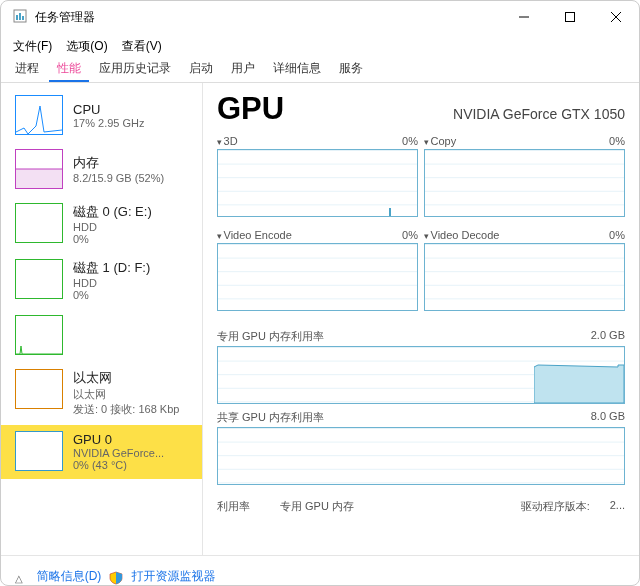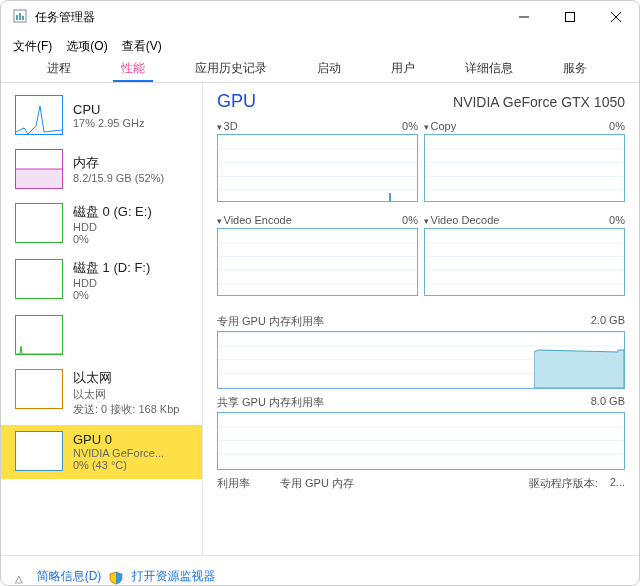--- a/index.html
+++ b/index.html
@@ -2,49 +2,49 @@
 <html><head>
 <meta charset="utf-8">
 <style>
 * { box-sizing: border-box; margin: 0; padding: 0; font-family: "Segoe UI", "Microsoft YaHei", sans-serif; }
 body { width: 640px; height: 586px; background: #fff; overflow: hidden; border: 1px solid #ccc; border-radius: 8px; display: flex; flex-direction: column; }
 .titlebar { height: 32px; display: flex; align-items: center; padding-left: 12px; font-size: 12px; }
 .titlebar .spacer { flex: 1; }
 .titlebar .ctl { width: 46px; height: 32px; display: flex; align-items: center; justify-content: center; }
 .menubar { height: 22px; display: flex; gap: 14px; padding-left: 12px; font-size: 12px; align-items: flex-end; }
 .tabs { height: 28px; display: flex; gap: 2px; padding-left: 6px; font-size: 12px; border-bottom: 1px solid #ddd; }
-.tab { padding: 5px 8px 3px; color: #333; cursor: default; border-bottom: 2px solid transparent; margin-left: 32px; }
+.tab { padding: 5px 8px 3px; color: #333; cursor: default; border-bottom: 2px solid transparent; }
 .tab.active { color: #ec4899; border-bottom: 2px solid #1a73e8; }
 .content { flex: 1; display: flex; overflow: hidden; }
 .sidebar { width: 202px; border-right: 1px solid #e5e5e5; overflow-y: auto; padding-top: 6px; }
 .side-item { display: flex; gap: 10px; padding: 6px 10px 8px 14px; cursor: default; }
 .side-item.selected { background: #fde047; }
 .thumb { width: 48px; height: 40px; border: 1px solid; background: #fff; flex-shrink: 0; position: relative; }
 .thumb.cpu { border-color: #1a8cff; }
 .thumb.mem { border-color: #c040c0; }
 .thumb.disk { border-color: #2eb82e; }
 .thumb.net { border-color: #d98000; }
 .thumb.gpu { border-color: #3399cc; }
 .sparkline { position: absolute; left: 0; right: 0; bottom: 0; }
 .side-info { display: flex; flex-direction: column; justify-content: center; font-size: 12px; min-width: 0; }
 .side-title { font-size: 13px; color: #222; white-space: nowrap; overflow: hidden; text-overflow: ellipsis; }
 .side-sub { font-size: 11px; color: #666; white-space: nowrap; overflow: hidden; text-overflow: ellipsis; }
 .main { flex: 1; display: flex; flex-direction: column; padding: 8px 14px 4px 14px; overflow: hidden; }
 .main-header { display: flex; align-items: baseline; justify-content: space-between; margin-bottom: 8px; }
-.main-title { font-size: 18px; font-weight: 400; color: #1d4ed8; }
+.main-title { font-size: 31px; font-weight: 700; color: #000000; }
 .main-device { font-size: 14px; color: #444; }
 .grid2 { display: flex; gap: 6px; margin-bottom: 12px; justify-content: center; }
 .graph-cell { flex: 1; }
 .graph-hdr { display: flex; justify-content: space-between; font-size: 11px; color: #555; margin-bottom: 2px; }
 .graph-hdr .caret::before { content: "\25BE"; margin-right: 2px; font-size: 9px; }
 .graph-box { border: 1px solid #6db3d1; height: 68px; background: #fff; background-image: linear-gradient(#e5f2f8 1px, transparent 1px); background-size: 100% 13.6px; position: relative; }
 .graph-box.tall { height: 58px; }
 .fill-path { position: absolute; bottom: 0; right: 0; }
 .section-hdr { display: flex; justify-content: space-between; font-size: 11px; color: #555; margin-top: 6px; margin-bottom: 2px; }
-.footer-stats { display: flex; font-size: 11px; color: #555; margin-top: 6px; gap: 30px; }
+.footer-stats { display: flex; font-size: 11px; color: #555; margin-top: 14px; gap: 30px; }
 .footer-stats > div { display: flex; flex-direction: column; }
 .bottom-bar { height: 30px; border-top: 1px solid #e5e5e5; display: flex; align-items: flex-end; padding-left: 14px; font-size: 12px; gap: 8px; }
 .chevup::before { content: "\25B3"; color: #666; font-size: 10px; margin-right: 6px; }
 .link { color: #1a73e8; }
 .shield { width: 14px; height: 14px; display: inline-block; vertical-align: middle; }
 </style>
 </head>
 <body>
 
 <div class="titlebar">
@@ -217,21 +217,21 @@
     </div>
     <div class="graph-box tall"></div>
 
     <div class="footer-stats">
       <div>
           <span>利用率</span>
         </div>
       <div>
           <span>专用 GPU 内存</span>
         </div>
-      <div style="flex-direction:row;gap:12px;margin-left:auto;">
+      <div style="flex-direction:row;gap:20px;margin-left:auto;">
         <span>驱动程序版本:</span>
         <span>2...</span>
       </div>
     </div>
   </div>
 </div>
 
 <div class="bottom-bar">
   <span class="chevup"></span>
   <span class="link">简略信息(D)</span>

